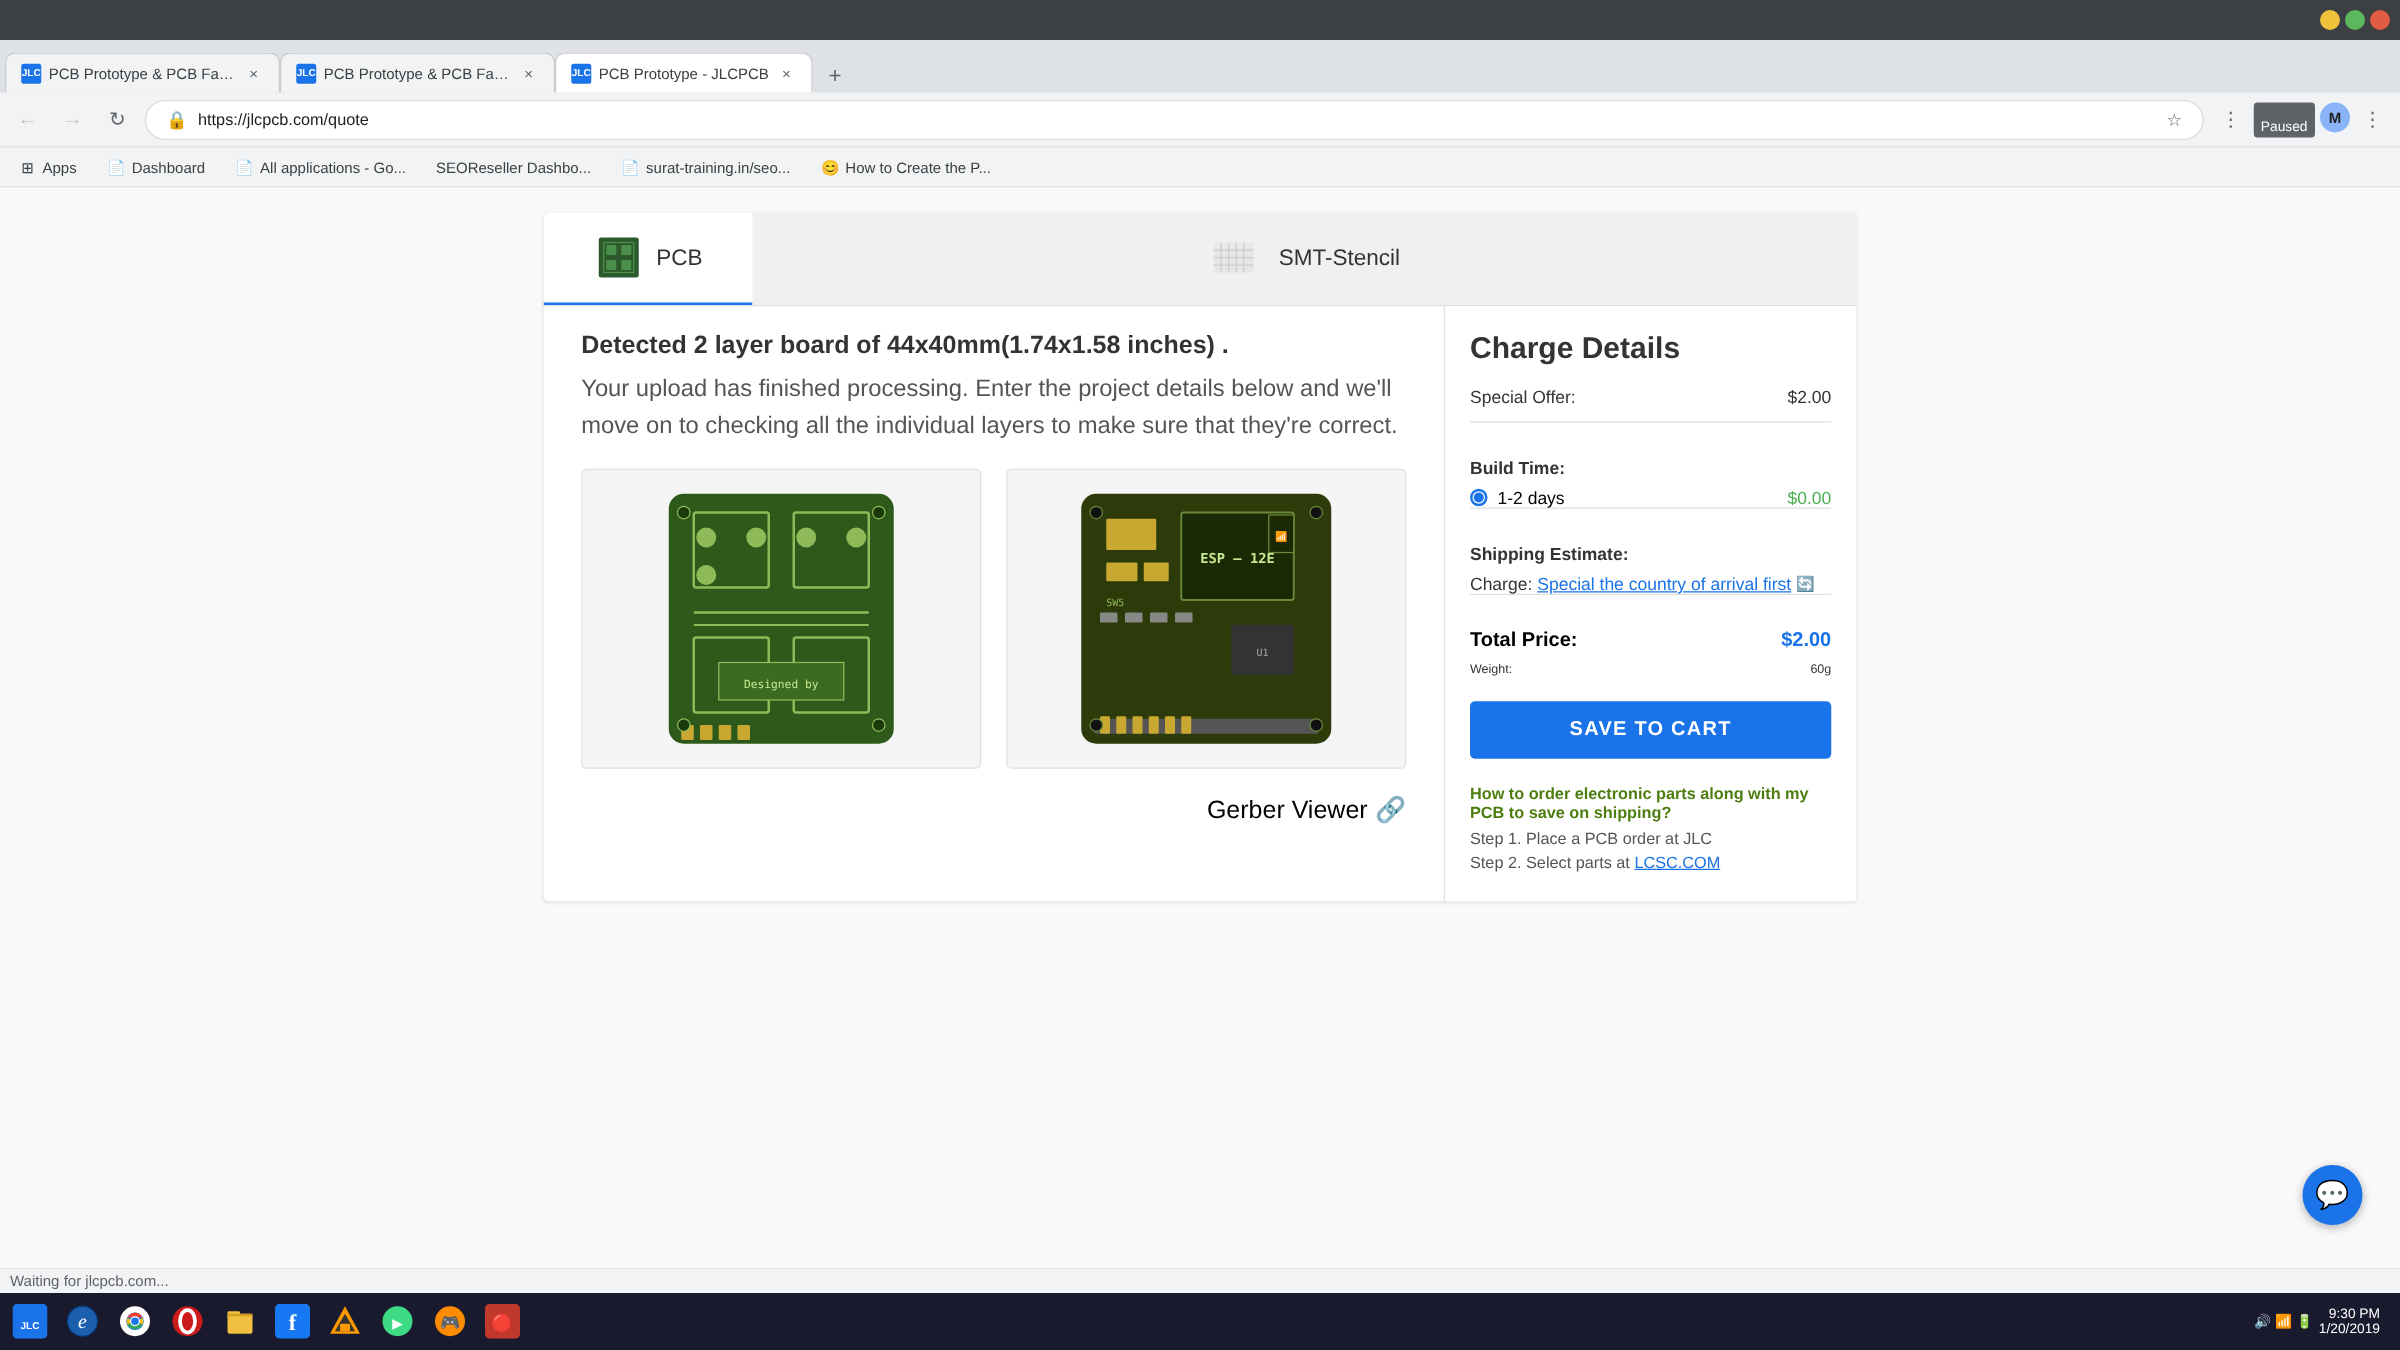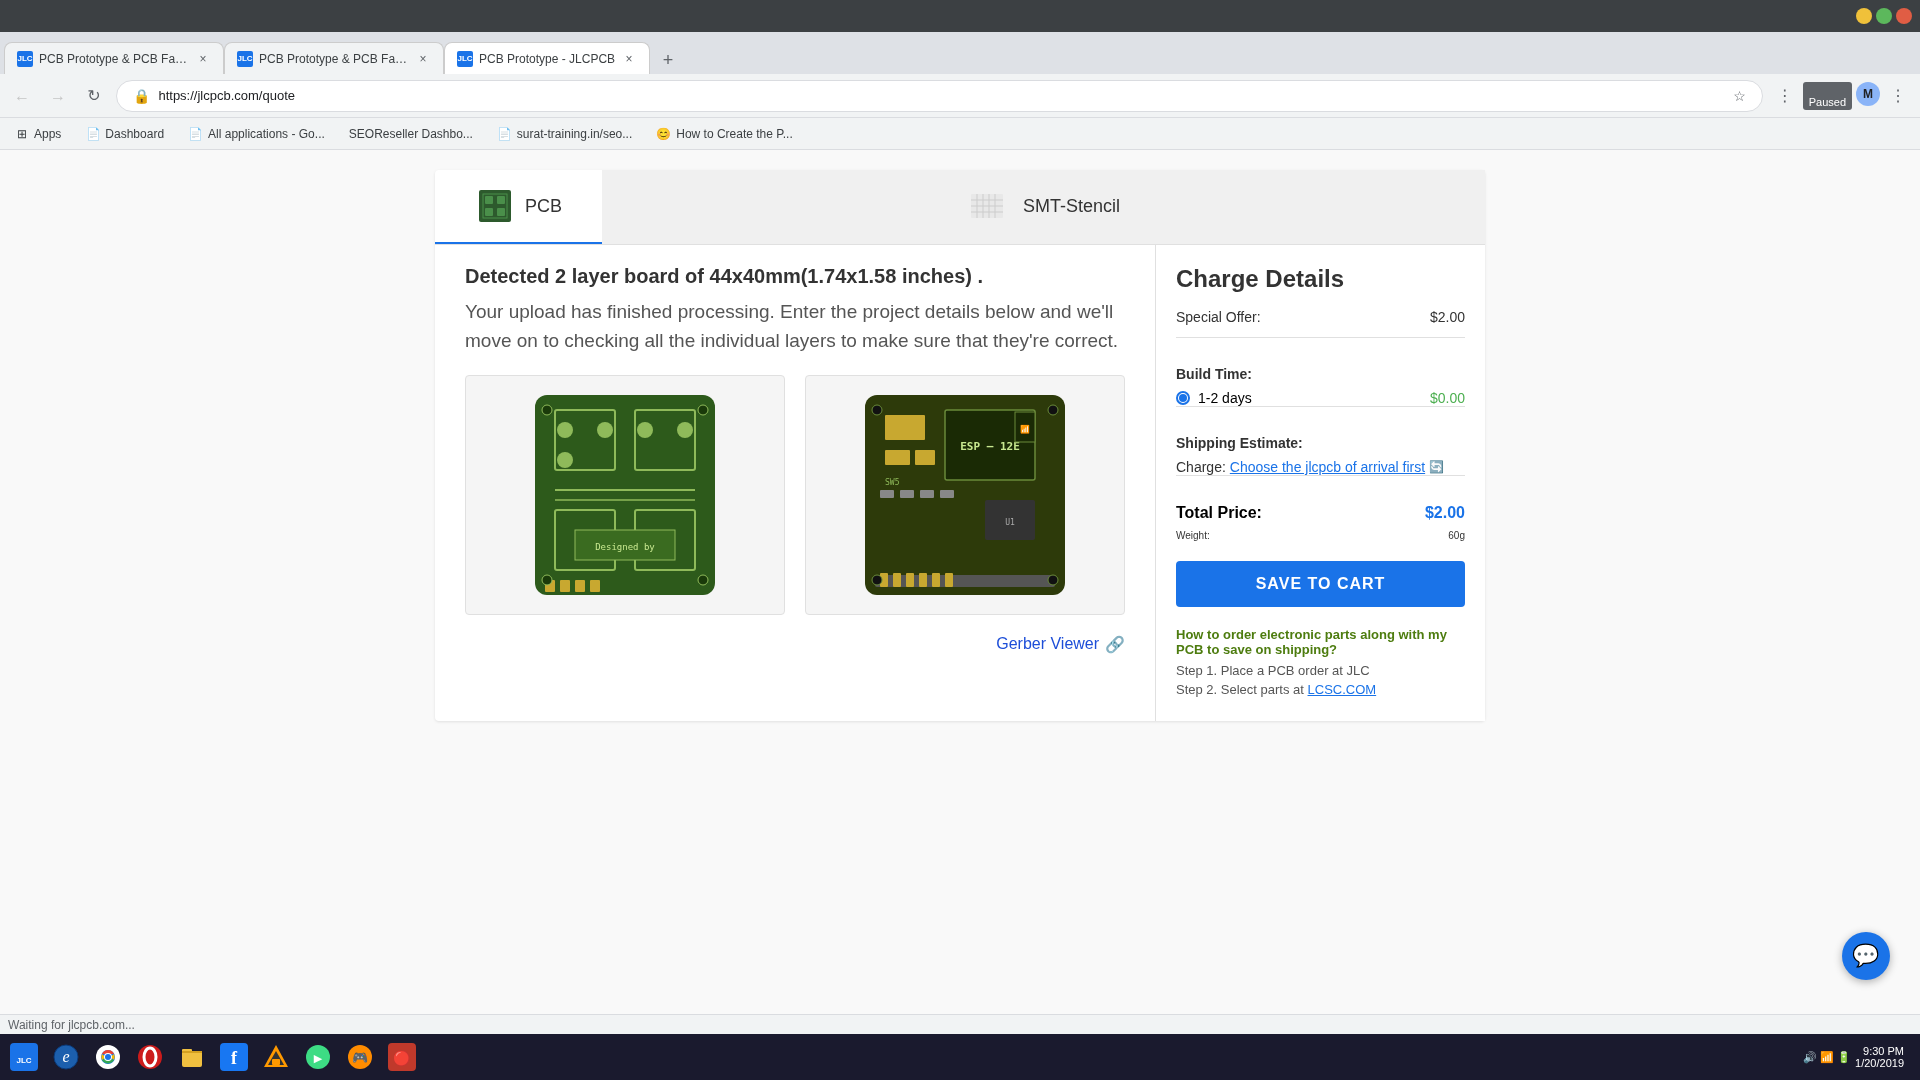--- a/index.html
+++ b/index.html
@@ -54,21 +54,21 @@
 
     
     .detection-msg { font-size: 20px; font-weight: bold; color: #333; margin-bottom: 10px; }
     .upload-msg { font-size: 19px; color: #555; line-height: 1.5; margin-bottom: 20px; }
 
     
     .pcb-images { display: flex; gap: 20px; margin-bottom: 20px; }
     .pcb-image-box { flex: 1; border: 1px solid #e0e0e0; border-radius: 4px; overflow: hidden; height: 240px; display: flex; align-items: center; justify-content: center; background: #f5f5f5; }
 
     
-    .gerber-link-row { display: flex; justify-content: flex-end; align-items: flex-start; gap: 6px; font-size: 16px; color: #1d4ed8; cursor: pointer; }
+    .gerber-link-row { display: flex; justify-content: flex-end; align-items: flex-end; gap: 6px; font-size: 20px; color: #000000; cursor: pointer; }
 
     
     .charge-title { font-size: 24px; font-weight: bold; color: #333; margin-bottom: 16px; }
     .charge-row { display: flex; justify-content: space-between; align-items: center; margin-bottom: 12px; font-size: 14px; color: #333; }
     .charge-row .label { color: #333; }
     .charge-row .value { color: #333; }
     .charge-section { margin-bottom: 28px; border-bottom: 1px solid #e0e0e0; }
     .build-time-label { font-size: 14px; color: #333; font-weight: bold; margin-bottom: 8px; }
     .radio-row { display: flex; align-items: center; gap: 8px; font-size: 14px; }
     .radio-dot { width: 14px; height: 14px; border-radius: 50%; border: 2px solid #1a73e8; background: white; display: flex; align-items: center; justify-content: center; }
@@ -337,21 +337,21 @@
             </div>
             <span>1-2 days</span>
             <span class="radio-val">$0.00</span>
           </div>
         </div>
 
         <div class="charge-section">
           <div class="ship-estimate-label">Shipping Estimate:</div>
           <div style="display:flex;align-items:center;gap:4px;">
             <span class="charge-lbl">Charge:</span>
-            <span class="choose-country">Choose the jlcpcb of arrival first</span>
+            <span class="choose-country">Special the country of arrival first</span>
             <span class="refresh-icon">🔄</span>
           </div>
         </div>
 
         <div class="total-row">
           <span>Total Price:</span>
           <span class="total-price">$2.00</span>
         </div>
         <div class="weight-row">
           <span>Weight:</span>

